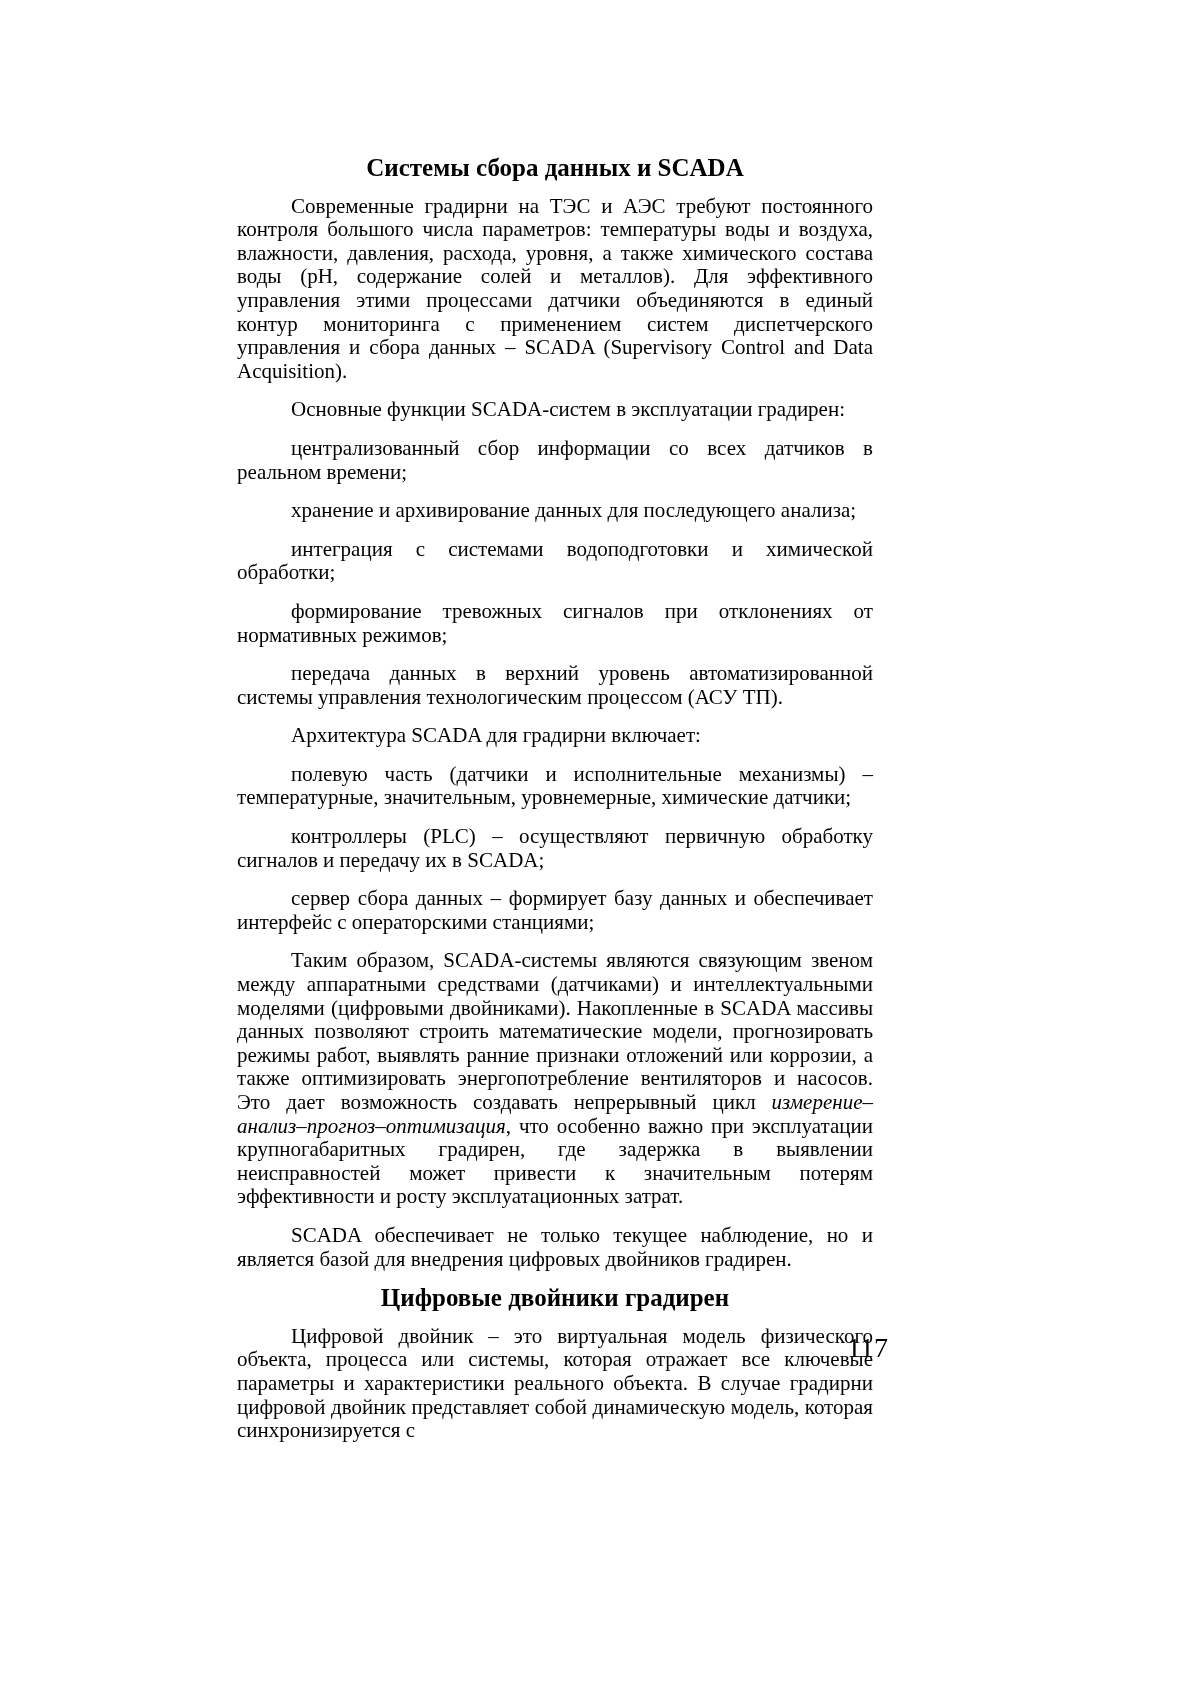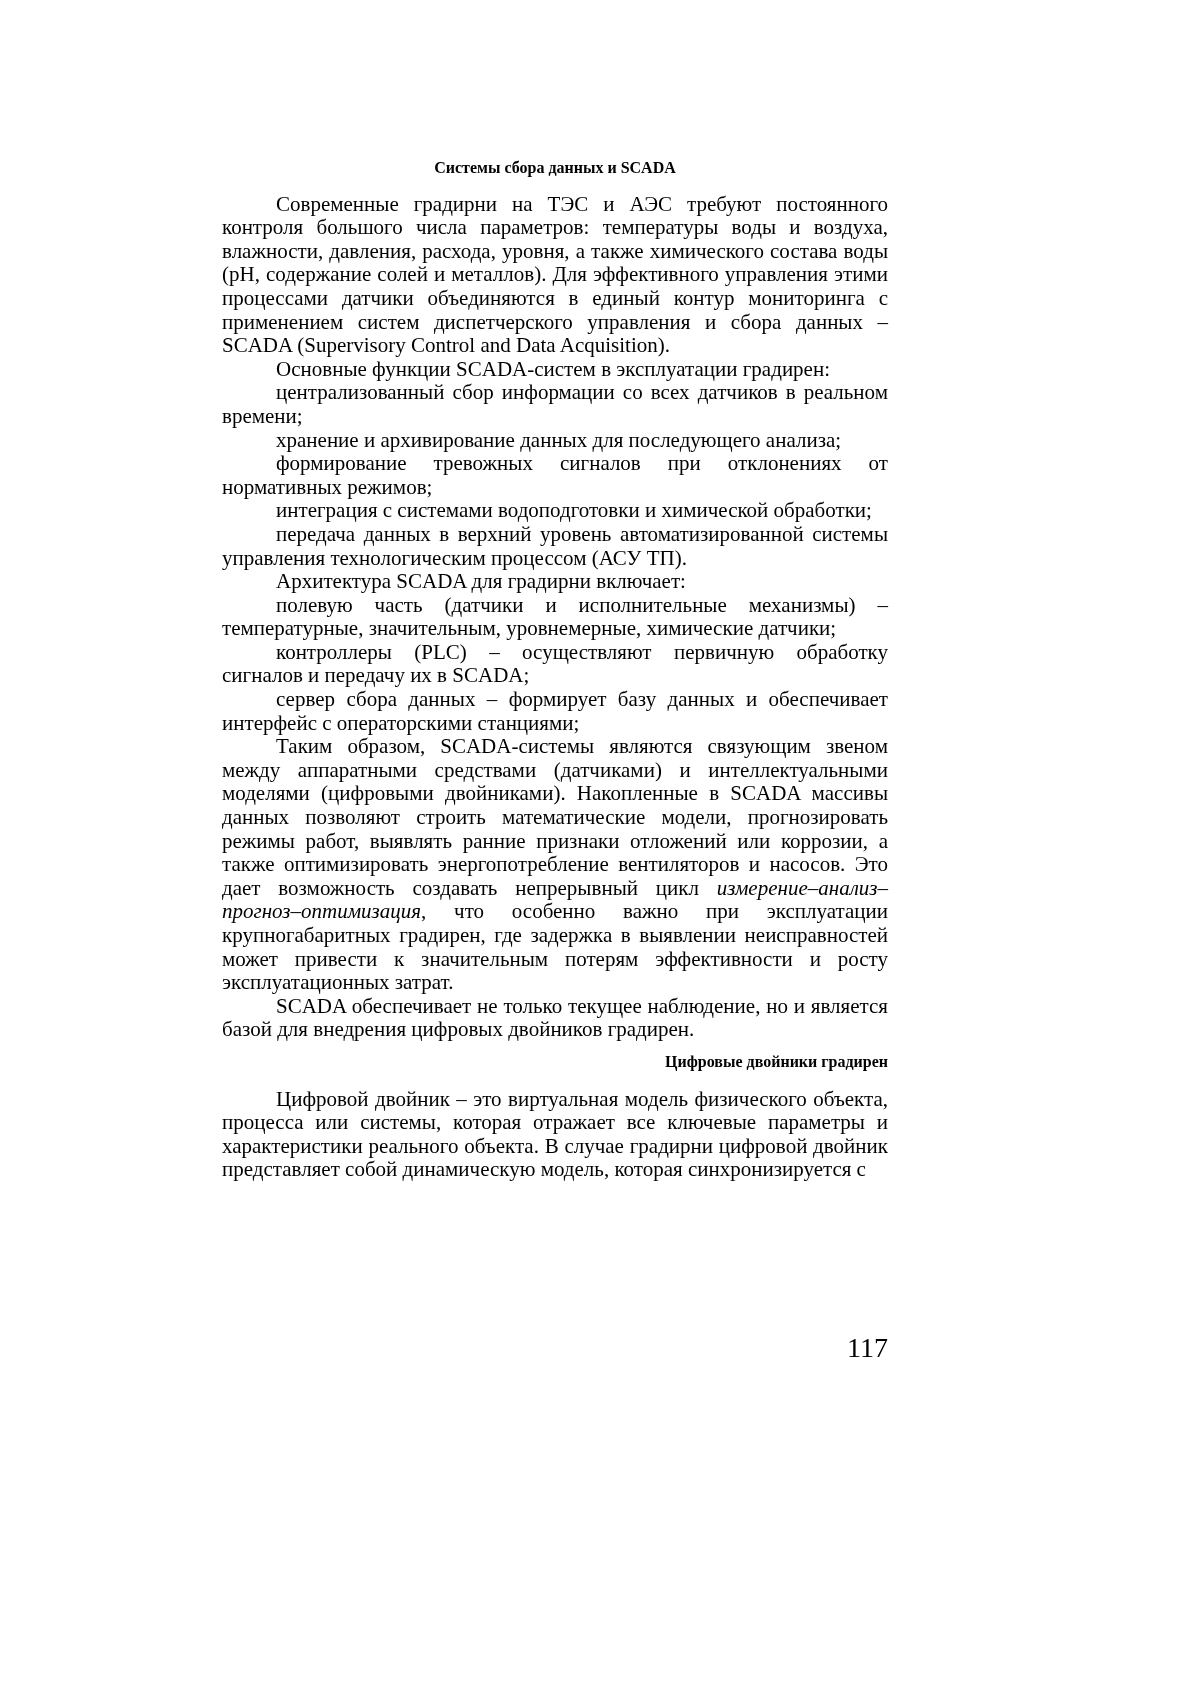--- a/index.html
+++ b/index.html
@@ -19,32 +19,31 @@
   .text-column {
     position: absolute;
     left: 222px;
     top: 156px;
     width: 666px;
     font-size: 21px;
     line-height: 23.6px;
     text-align: justify;
   }
   .doc-heading {
-    font-size: 16px;
+    font-size: 25px;
     font-weight: bold;
     text-align: center;
     text-indent: 0;
     margin: 0 0 13px 0;
   }
   .doc-heading.second {
     margin: 8px 0 14px 0;
-    text-align: right;
   }
   .para {
-    margin: 0;
+    margin: 15px;
     text-indent: 54px;
   }
   .italic-seg {
     font-style: italic;
   }
   .page-number {
     position: absolute;
     left: 222px;
     top: 1336px;
     width: 666px;
@@ -58,22 +57,22 @@
 
 <div class="page">
   <div class="text-column">
 
     <h2 class="doc-heading">Системы сбора данных и SCADA</h2>
 
     <p class="para">Современные градирни на ТЭС и АЭС требуют постоянного контроля большого числа параметров: температуры воды и воздуха, влажности, давления, расхода, уровня, а также химического состава воды (pH, содержание солей и металлов). Для эффективного управления этими процессами датчики объединяются в единый контур мониторинга с применением систем диспетчерского управления и сбора данных – SCADA (Supervisory Control and Data Acquisition).</p>
     <p class="para">Основные функции SCADA-систем в эксплуатации градирен:</p>
     <p class="para">централизованный сбор информации со всех датчиков в реальном времени;</p>
     <p class="para">хранение и архивирование данных для последующего анализа;</p>
+    <p class="para">интеграция с системами водоподготовки и химической обработки;</p>
     <p class="para">формирование тревожных сигналов при отклонениях от нормативных режимов;</p>
-    <p class="para">интеграция с системами водоподготовки и химической обработки;</p>
     <p class="para">передача данных в верхний уровень автоматизированной системы управления технологическим процессом (АСУ ТП).</p>
     <p class="para">Архитектура SCADA для градирни включает:</p>
     <p class="para">полевую часть (датчики и исполнительные механизмы) – температурные, значительным, уровнемерные, химические датчики;</p>
     <p class="para">контроллеры (PLC) – осуществляют первичную обработку сигналов и передачу их в SCADA;</p>
     <p class="para">сервер сбора данных – формирует базу данных и обеспечивает интерфейс с операторскими станциями;</p>
 
     <p class="para"><span>Таким образом, SCADA-системы являются связующим звеном между аппаратными средствами (датчиками) и интеллектуальными моделями (цифровыми двойниками). Накопленные в SCADA массивы данных позволяют строить математические модели, прогнозировать режимы работ, выявлять ранние признаки отложений или коррозии, а также оптимизировать энергопотребление вентиляторов и насосов. Это дает возможность создавать непрерывный цикл </span><span class="italic-seg">измерение–анализ–прогноз–оптимизация</span><span>, что особенно важно при эксплуатации крупногабаритных градирен, где задержка в выявлении неисправностей может привести к значительным потерям эффективности и росту эксплуатационных затрат.</span></p>
 
     <p class="para">SCADA обеспечивает не только текущее наблюдение, но и является базой для внедрения цифровых двойников градирен.</p>
 

